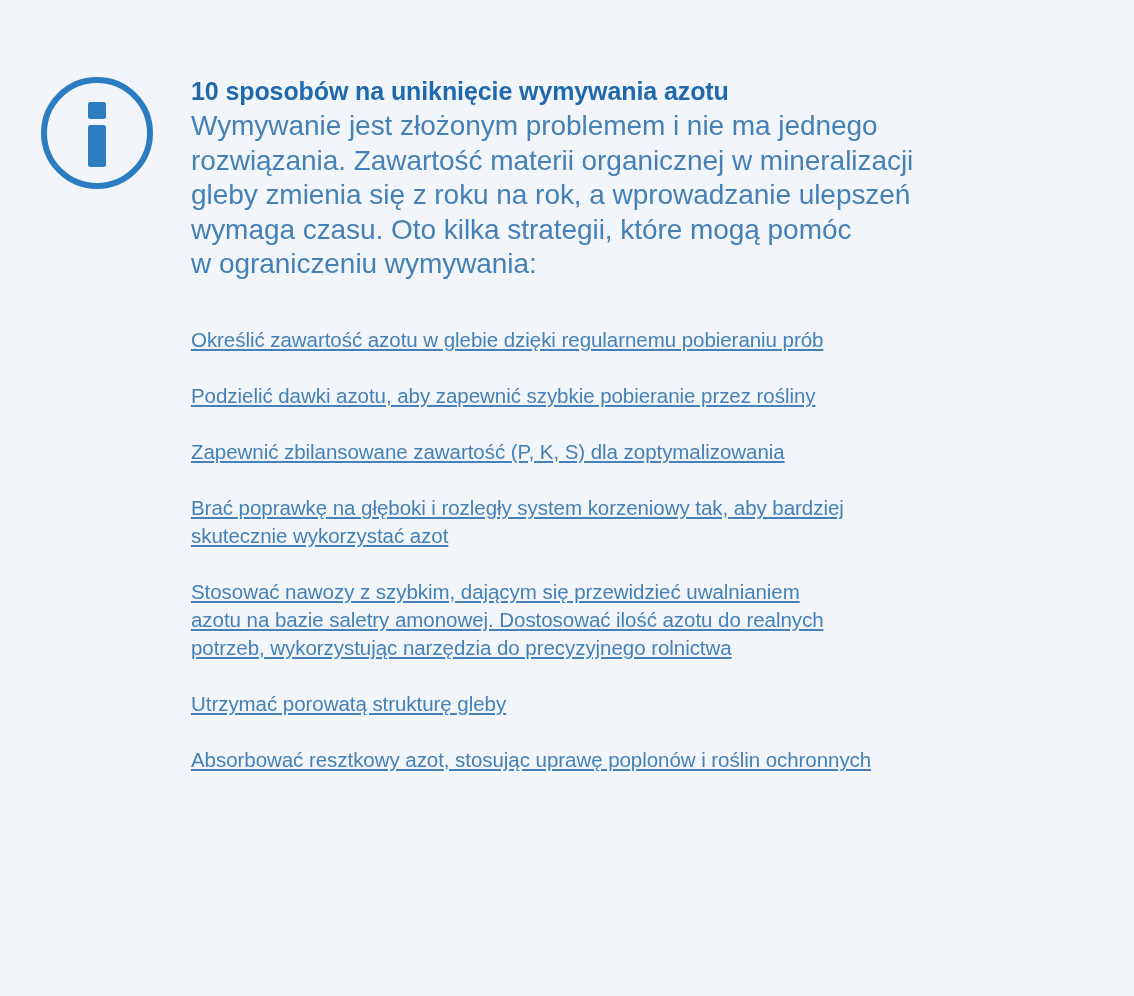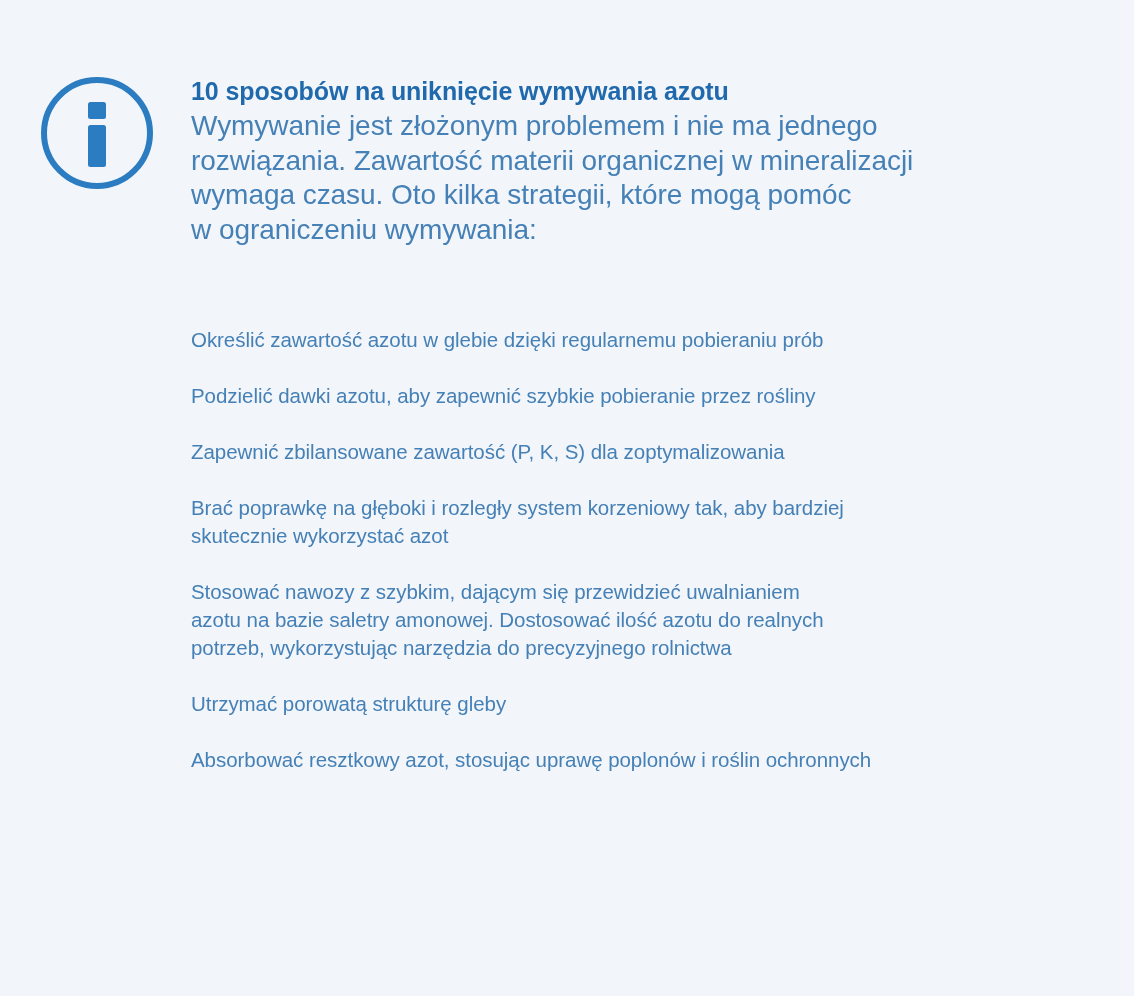--- a/index.html
+++ b/index.html
@@ -67,40 +67,42 @@
     line-height: 28px;
     letter-spacing: -0.05px;
     margin: 0 0 28px 0;
   }
   .list-item:last-child {
     margin-bottom: 0;
   }
   .list-item .ln {
     display: block;
     white-space: nowrap;
+    text-decoration: underline;
   }
 </style>
 </head>
 <body>
 
 <div class="panel">
 
   <div class="info-icon-wrap">
     <svg width="114" height="114" viewBox="0 0 114 114" aria-hidden="true">
       <circle cx="57" cy="57" r="53" fill="none" stroke="#2b7cc0" stroke-width="6"></circle>
       <rect x="48" y="26" width="18" height="17" rx="2.5" fill="#2b7cc0"></rect>
       <rect x="48" y="49" width="18" height="42" rx="2.5" fill="#2b7cc0"></rect>
     </svg>
   </div>
 
   <div class="content">
     <div class="headline">10 sposobów na uniknięcie wymywania azotu</div>
     <div class="intro">
       <span class="ln">Wymywanie jest złożonym problemem i nie ma jednego</span>
       <span class="ln">rozwiązania. Zawartość materii organicznej w mineralizacji</span>
+      <span class="ln">gleby zmienia się z roku na rok, a wprowadzanie ulepszeń</span>
       <span class="ln">wymaga czasu. Oto kilka strategii, które mogą pomóc</span>
       <span class="ln">w ograniczeniu wymywania:</span>
     </div>
   </div>
 
   <div class="list">
 
     <div class="list-item">
       <span class="ln">Określić zawartość azotu w glebie dzięki regularnemu pobieraniu prób</span>
     </div>

